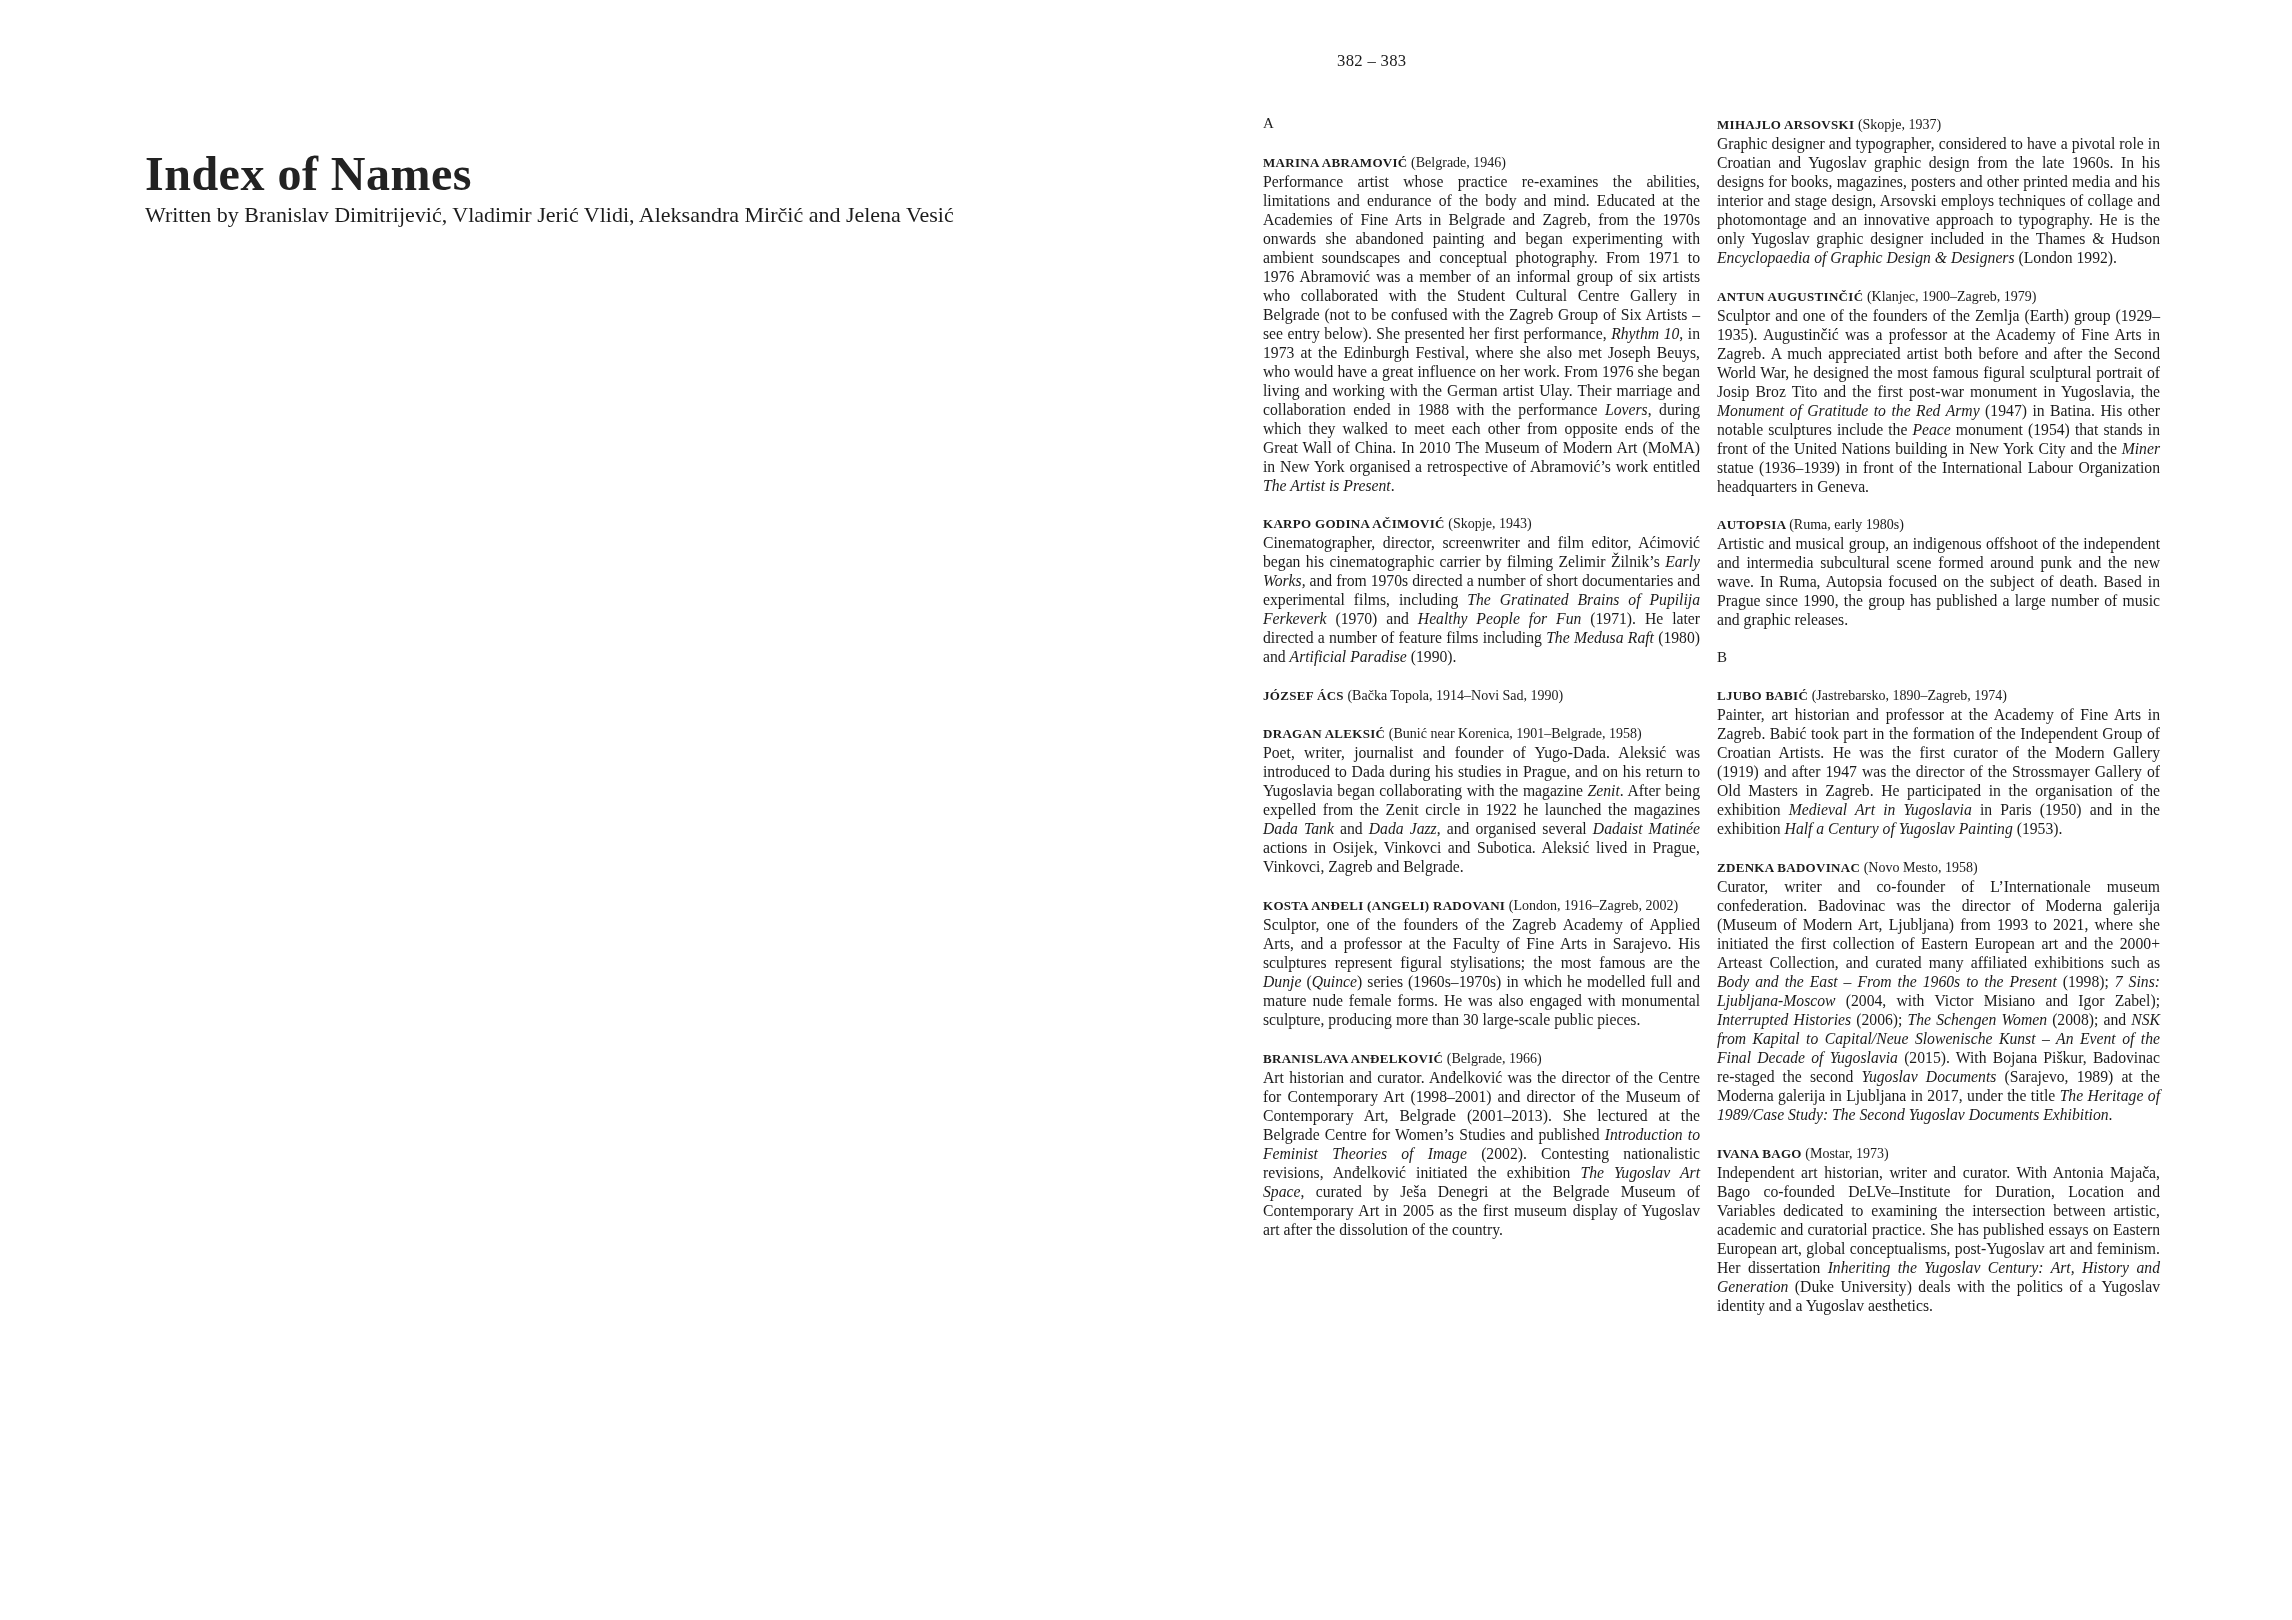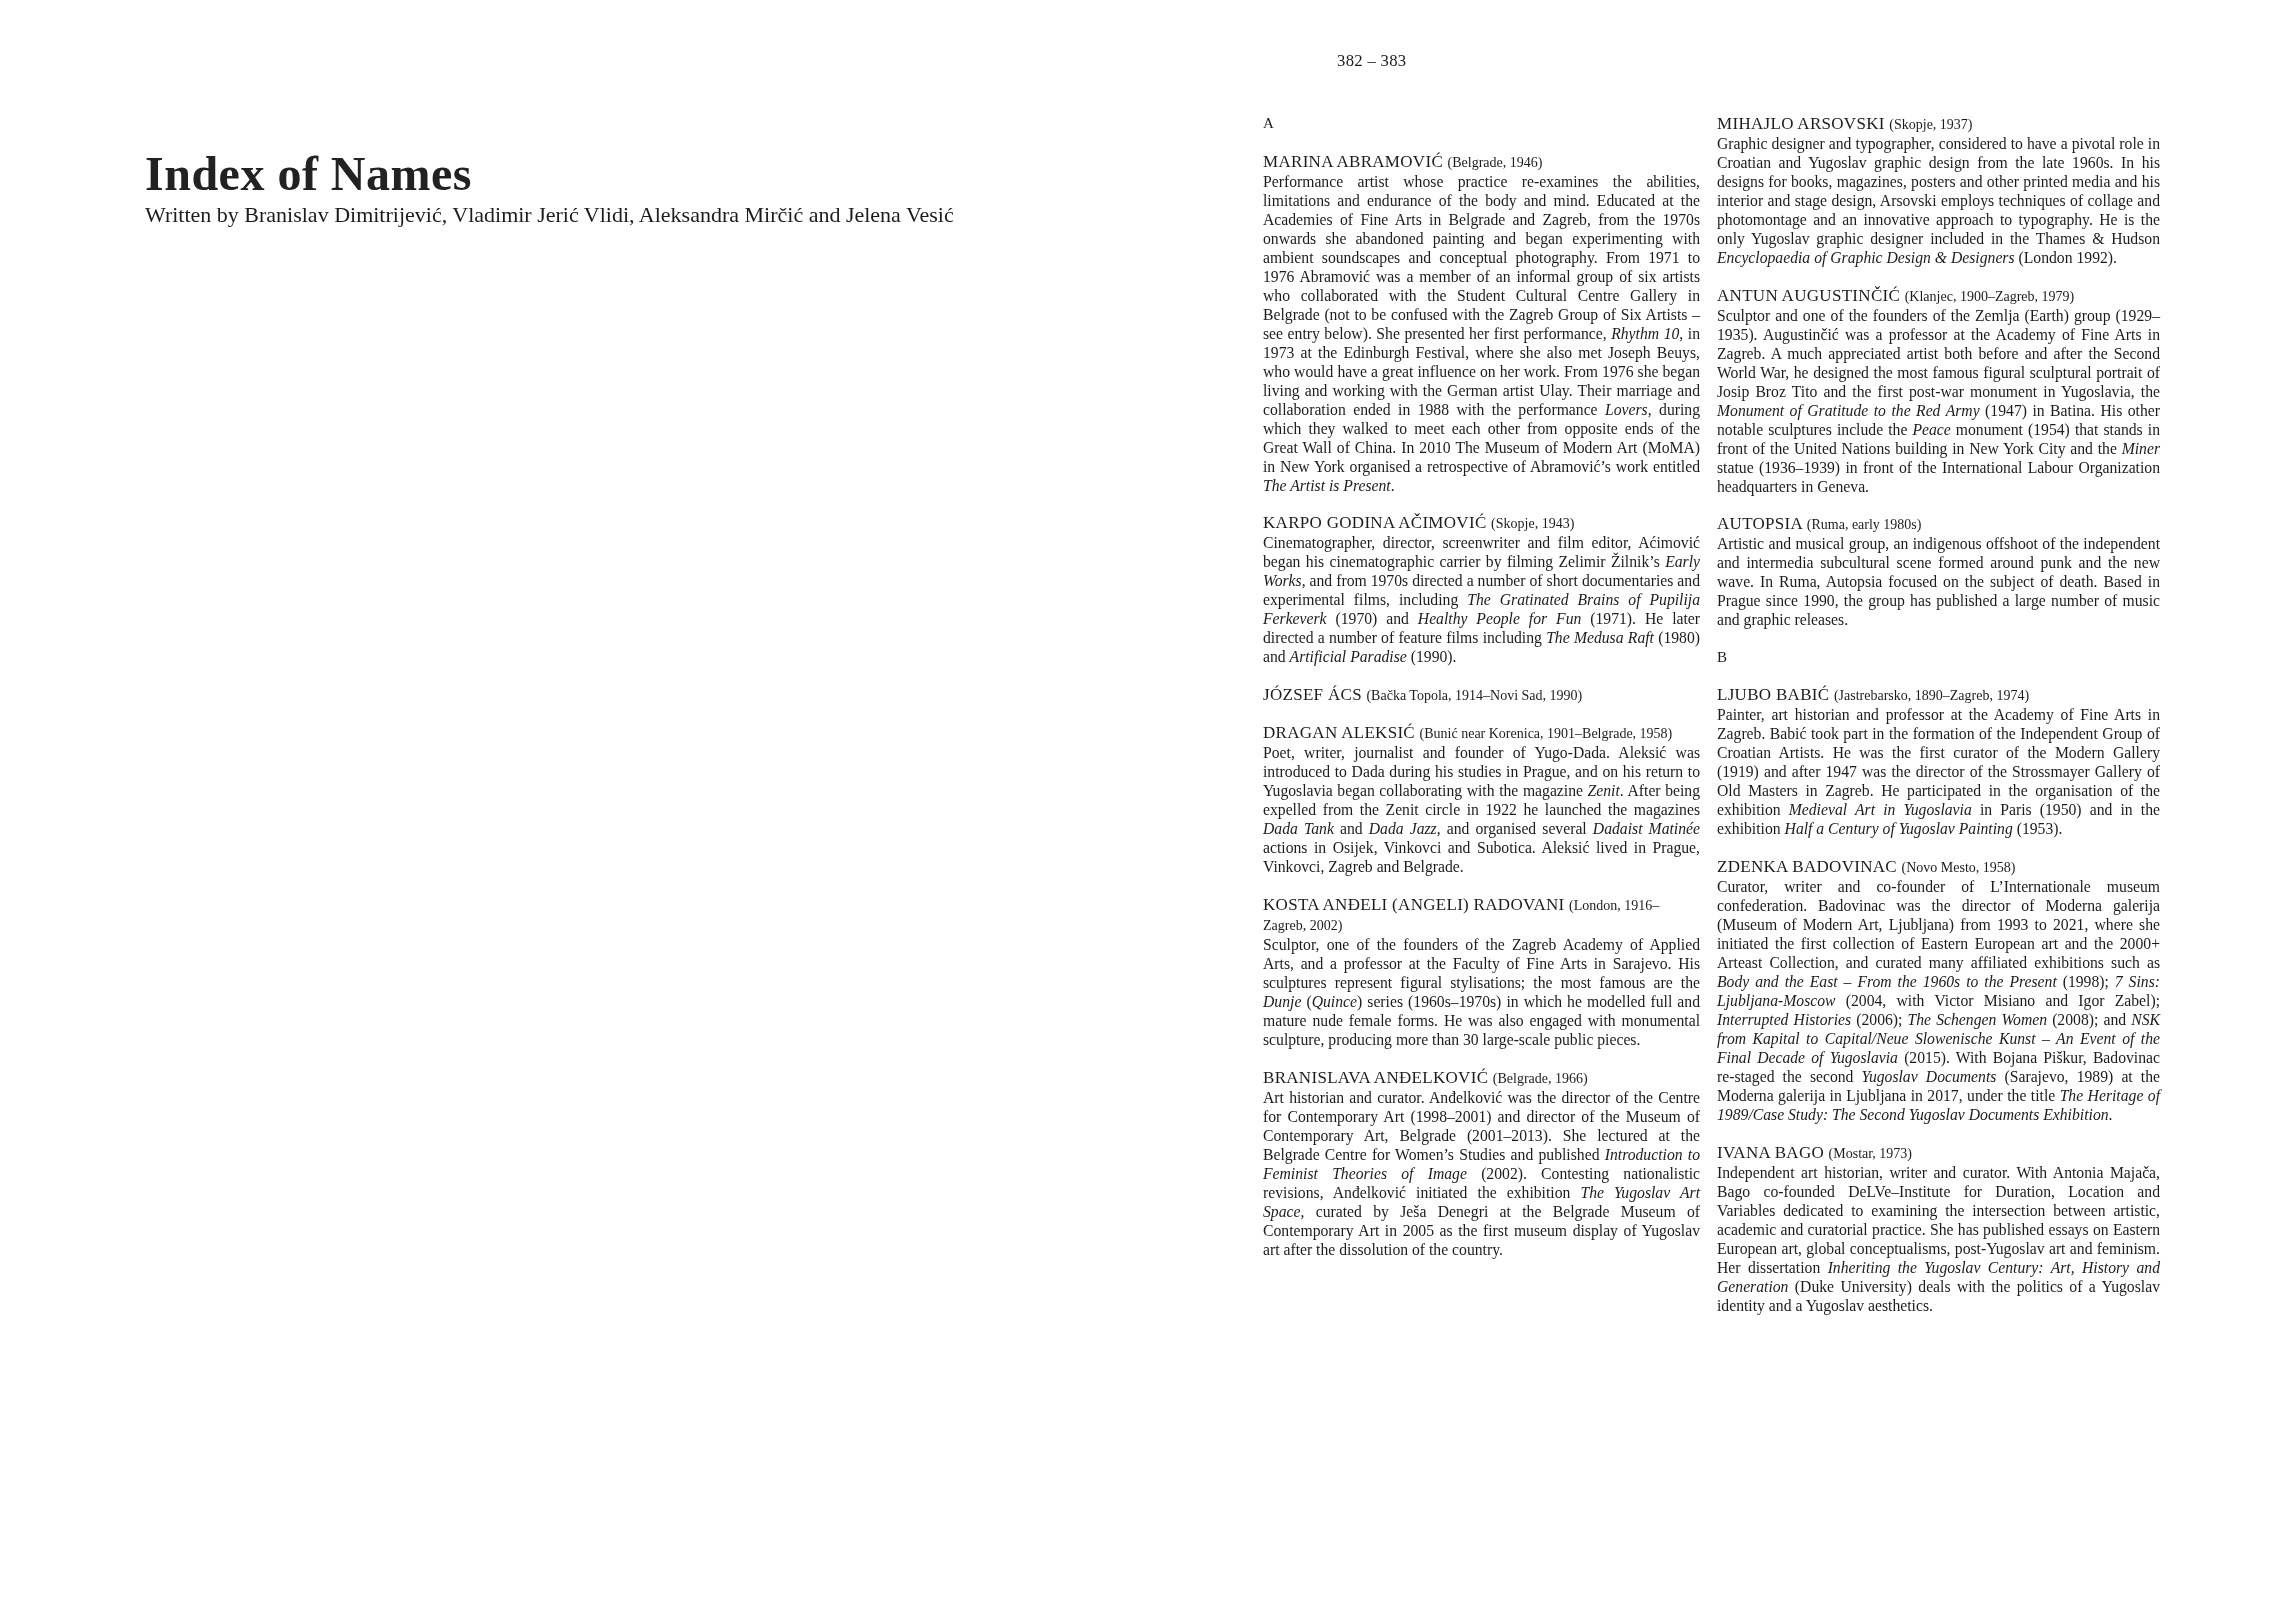--- a/index.html
+++ b/index.html
@@ -28,21 +28,21 @@
     font-size:15.7px;line-height:19px;
   }
   .col-1{left:1263px;width:437px;}
   .col-2{left:1717px;width:443px;}
   .section-label{
     margin-bottom:18.6px;
     font-size:15px;letter-spacing:0.6px;
   }
   .entry{margin-bottom:18.6px;}
   .entry-head{text-align:left;}
-  .entry-name{letter-spacing:0.3px;font-size:17px;}
+  .entry-name{letter-spacing:0.3px;font-size:13px;font-weight:bold;}
   .entry-origin{font-size:14px;}
   .entry-body{text-align:justify;}
 </style>
 </head>
 <body>
 
 <div class="page" style="background: rgb(255, 255, 255); color: rgb(28, 28, 28);">
   <div class="folio">382 – 383</div>
   <h1 class="page-title">Index of Names</h1>
   <div class="byline">Written by Branislav Dimitrijević, Vladimir Jerić Vlidi, Aleksandra Mirčić and Jelena Vesić</div>

